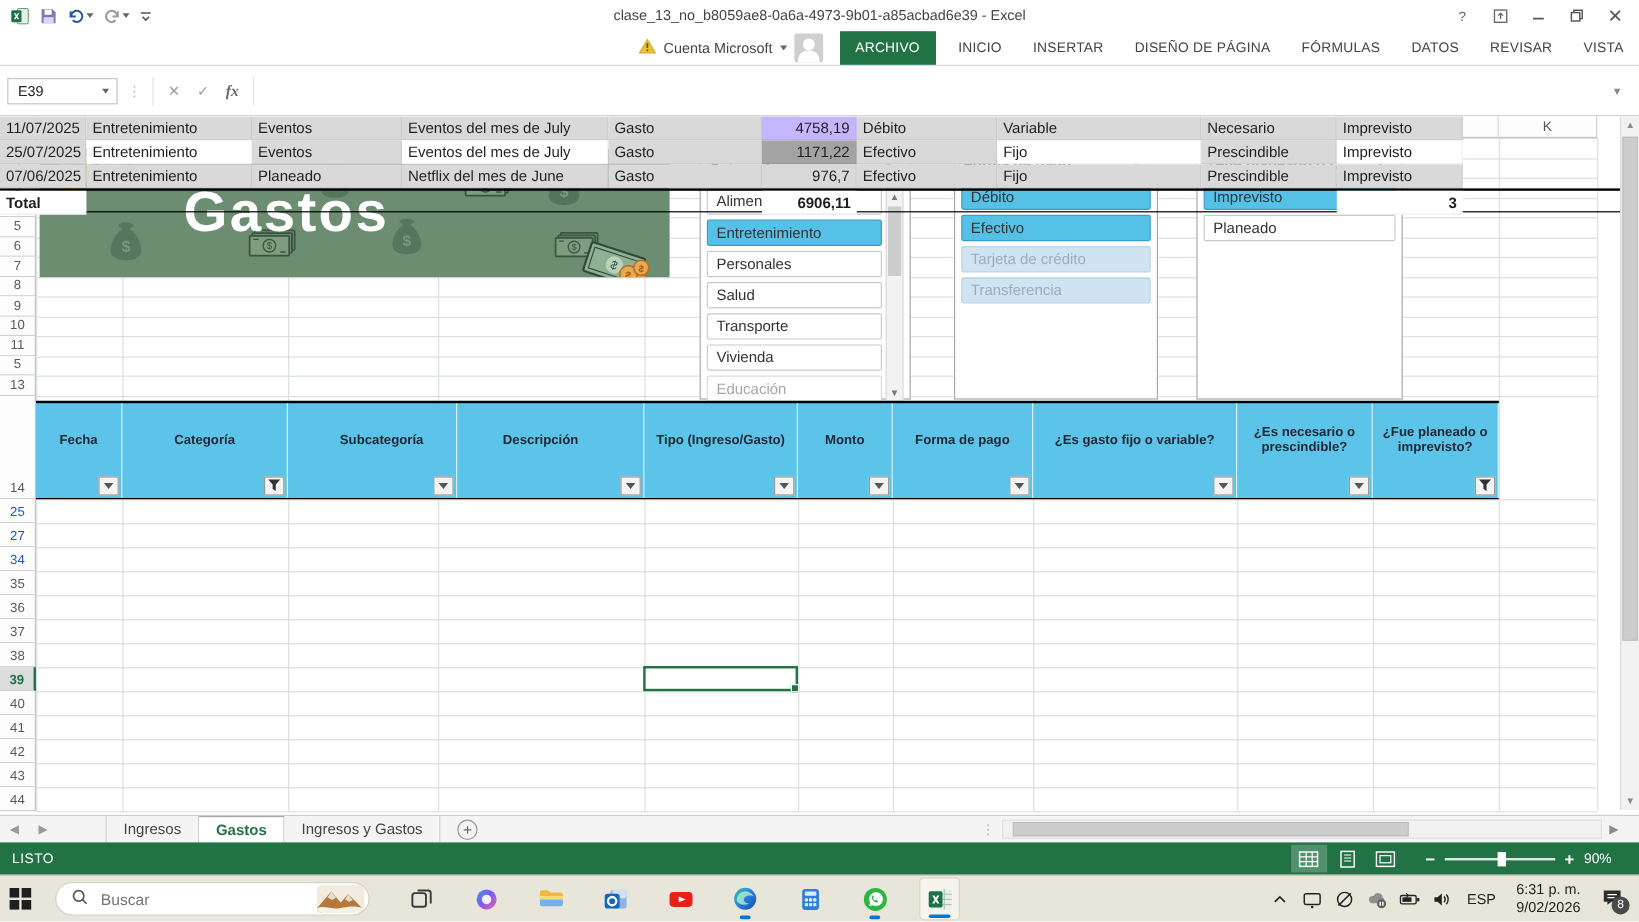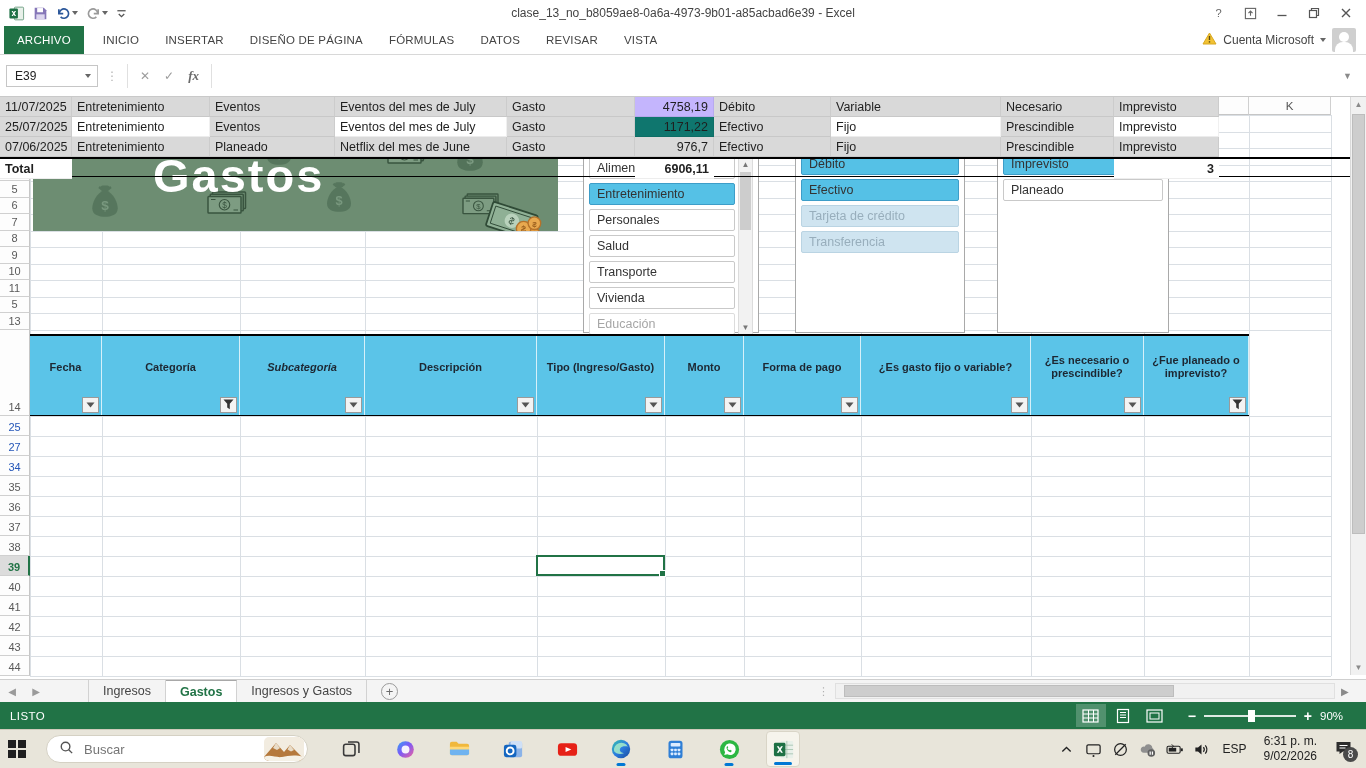--- a/index.html
+++ b/index.html
@@ -192,40 +192,40 @@
       </div>
       <div class="wbtn">
         <svg width="12" height="12" viewBox="0 0 12 12">
           <path d="M2 2l8 8M10 2l-8 8" stroke="#555" stroke-width="1.4"></path>
         </svg>
       </div>
     </div>
 </div>
 
 <div id="ribbonrow">
+  <div id="account">
+    <span id="warn"><svg width="15" height="13" viewBox="0 0 15 13">
+          <path d="M7.5 1L14 12H1z" fill="#f2c233" stroke="#d9a821"></path>
+          <rect x="6.8" y="4" width="1.4" height="4" fill="#5a4a12"></rect>
+          <rect x="6.8" y="9.2" width="1.4" height="1.4" fill="#5a4a12"></rect>
+        </svg></span>
+    <span>Cuenta Microsoft</span>
+    <span class="caret"></span>
+    <span id="avatar"></span>
+  </div>
   <div id="ribbon-tabs">
       <div class="rtab active">ARCHIVO</div>
       <div class="rtab">INICIO</div>
       <div class="rtab">INSERTAR</div>
       <div class="rtab">DISEÑO DE PÁGINA</div>
       <div class="rtab">FÓRMULAS</div>
       <div class="rtab">DATOS</div>
       <div class="rtab">REVISAR</div>
       <div class="rtab">VISTA</div>
     </div>
-  <div id="account">
-    <span id="warn"><svg width="15" height="13" viewBox="0 0 15 13">
-          <path d="M7.5 1L14 12H1z" fill="#f2c233" stroke="#d9a821"></path>
-          <rect x="6.8" y="4" width="1.4" height="4" fill="#5a4a12"></rect>
-          <rect x="6.8" y="9.2" width="1.4" height="1.4" fill="#5a4a12"></rect>
-        </svg></span>
-    <span>Cuenta Microsoft</span>
-    <span class="caret"></span>
-    <span id="avatar"></span>
-  </div>
 </div>
 
 <div id="formulabar">
   <div id="namebox">
     <span>E39</span>
     <span class="caret"></span>
   </div>
   <span class="fdots">⋮</span>
   <div id="fbtns">
     <span>✕</span>
@@ -466,21 +466,21 @@
         </div>
       </div>
       <div class="thcell" style="left: 72px; width: 138px;">
         <span>Categoría</span>
         <div class="fbtn">
           <svg width="11" height="11" viewBox="0 0 11 11">
             <path d="M.5.5h10L6.8 4.8v5.4L4.2 8.4V4.8z" fill="#333"></path>
           </svg>
         </div>
       </div>
-      <div class="thcell" style="left: 210px; width: 125px; font-style: italic;">
+      <div class="thcell" style="left: 226px; width: 125px;">
         <span>Subcategoría</span>
         <div class="fbtn">
           <svg width="9" height="6" viewBox="0 0 9 6">
             <path d="M.5.5h8L4.5 5.5z" fill="#555"></path>
           </svg>
         </div>
       </div>
       <div class="thcell" style="left: 335px; width: 172px;">
         <span>Descripción</span>
         <div class="fbtn">
@@ -550,21 +550,21 @@
         <div class="tcell" style="left: 831px; width: 170px; background: rgb(217, 217, 217);">Variable</div>
         <div class="tcell" style="left: 1001px; width: 113px; background: rgb(217, 217, 217);">Necesario</div>
         <div class="tcell" style="left: 1114px; width: 105px; background: rgb(217, 217, 217);">Imprevisto</div>
       </div>
       <div class="trow" style="top: 20px;">
         <div class="tcell" style="left: 0px; width: 72px; background: rgb(217, 217, 217);">25/07/2025</div>
         <div class="tcell" style="left: 72px; width: 138px; background: rgb(255, 255, 255);">Entretenimiento</div>
         <div class="tcell" style="left: 210px; width: 125px; background: rgb(217, 217, 217);">Eventos</div>
         <div class="tcell" style="left: 335px; width: 172px; background: rgb(255, 255, 255);">Eventos del mes de July</div>
         <div class="tcell" style="left: 507px; width: 128px; background: rgb(217, 217, 217);">Gasto</div>
-        <div class="tcell num" style="left: 635px; width: 79px; background: #0f766e;">1171,22</div>
+        <div class="tcell num" style="left: 635px; width: 79px; background: #a3a3a3;">1171,22</div>
         <div class="tcell" style="left: 714px; width: 117px; background: rgb(217, 217, 217);">Efectivo</div>
         <div class="tcell" style="left: 831px; width: 170px; background: rgb(255, 255, 255);">Fijo</div>
         <div class="tcell" style="left: 1001px; width: 113px; background: rgb(217, 217, 217);">Prescindible</div>
         <div class="tcell" style="left: 1114px; width: 105px; background: rgb(255, 255, 255);">Imprevisto</div>
       </div>
       <div class="trow" style="top: 40px;">
         <div class="tcell" style="left: 0px; width: 72px; background: rgb(217, 217, 217);">07/06/2025</div>
         <div class="tcell" style="left: 72px; width: 138px; background: rgb(217, 217, 217);">Entretenimiento</div>
         <div class="tcell" style="left: 210px; width: 125px; background: rgb(217, 217, 217);">Planeado</div>
         <div class="tcell" style="left: 335px; width: 172px; background: rgb(217, 217, 217);">Netflix del mes de June</div>

